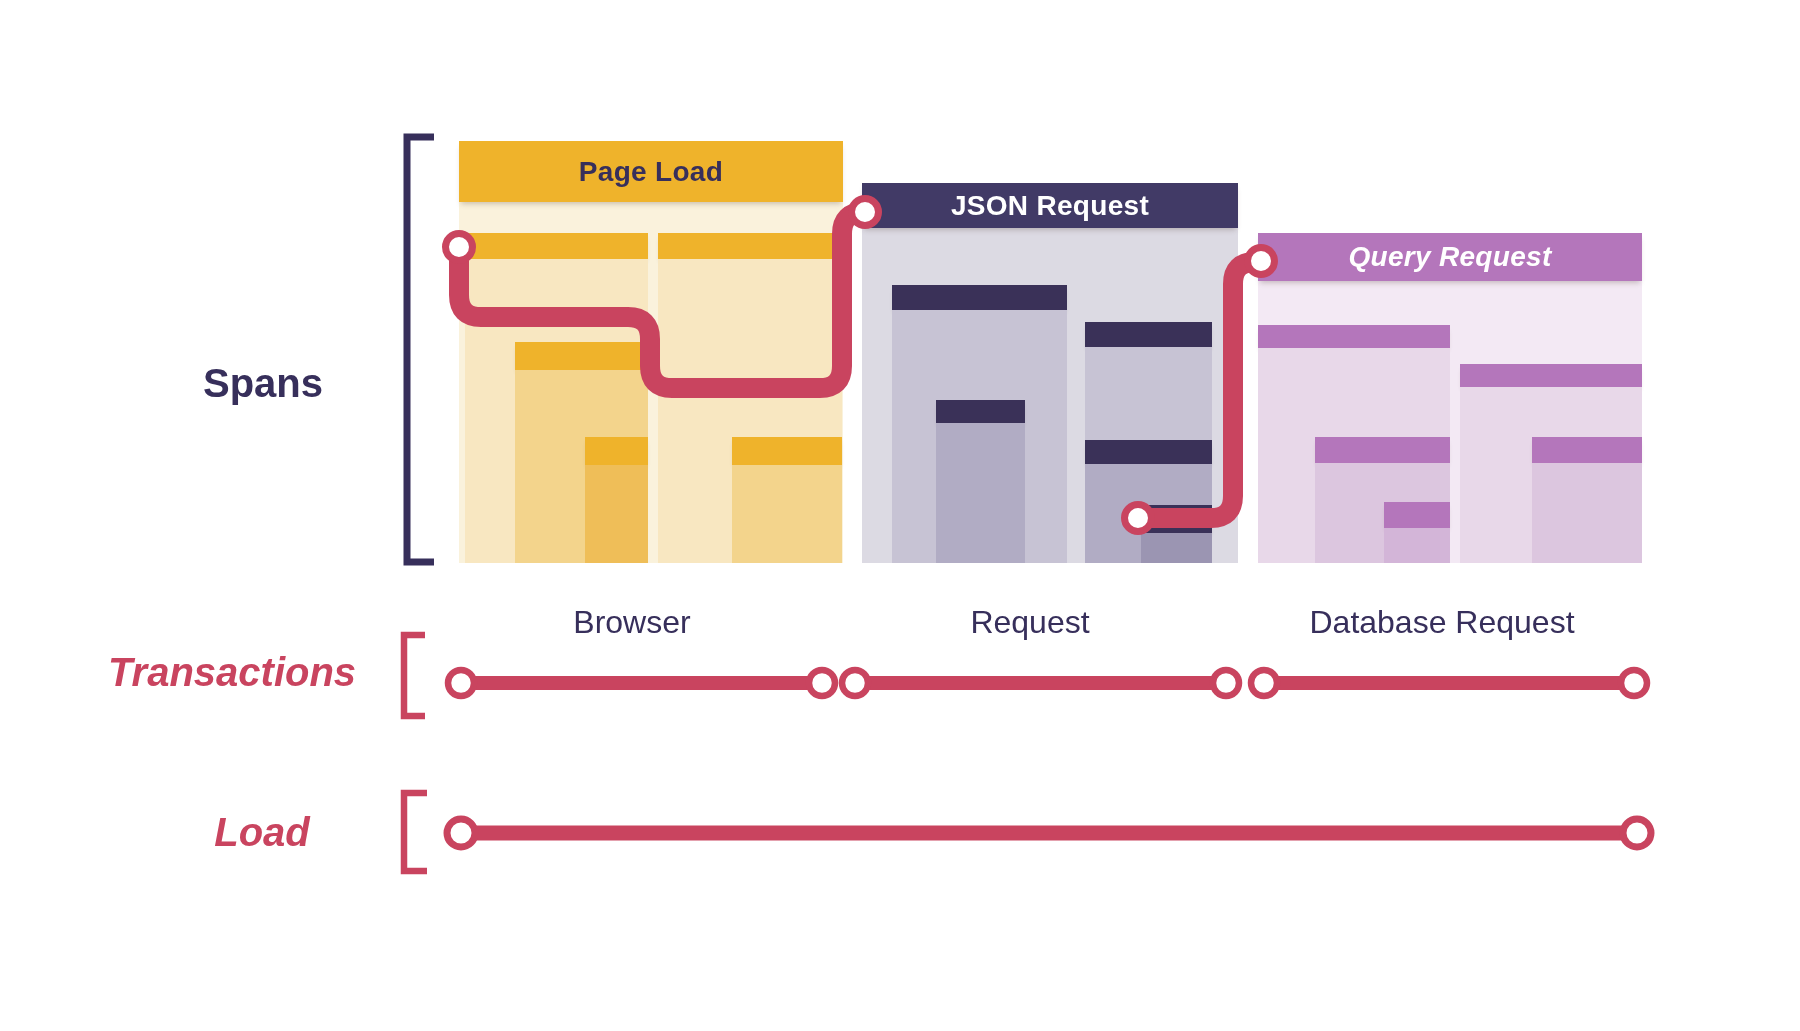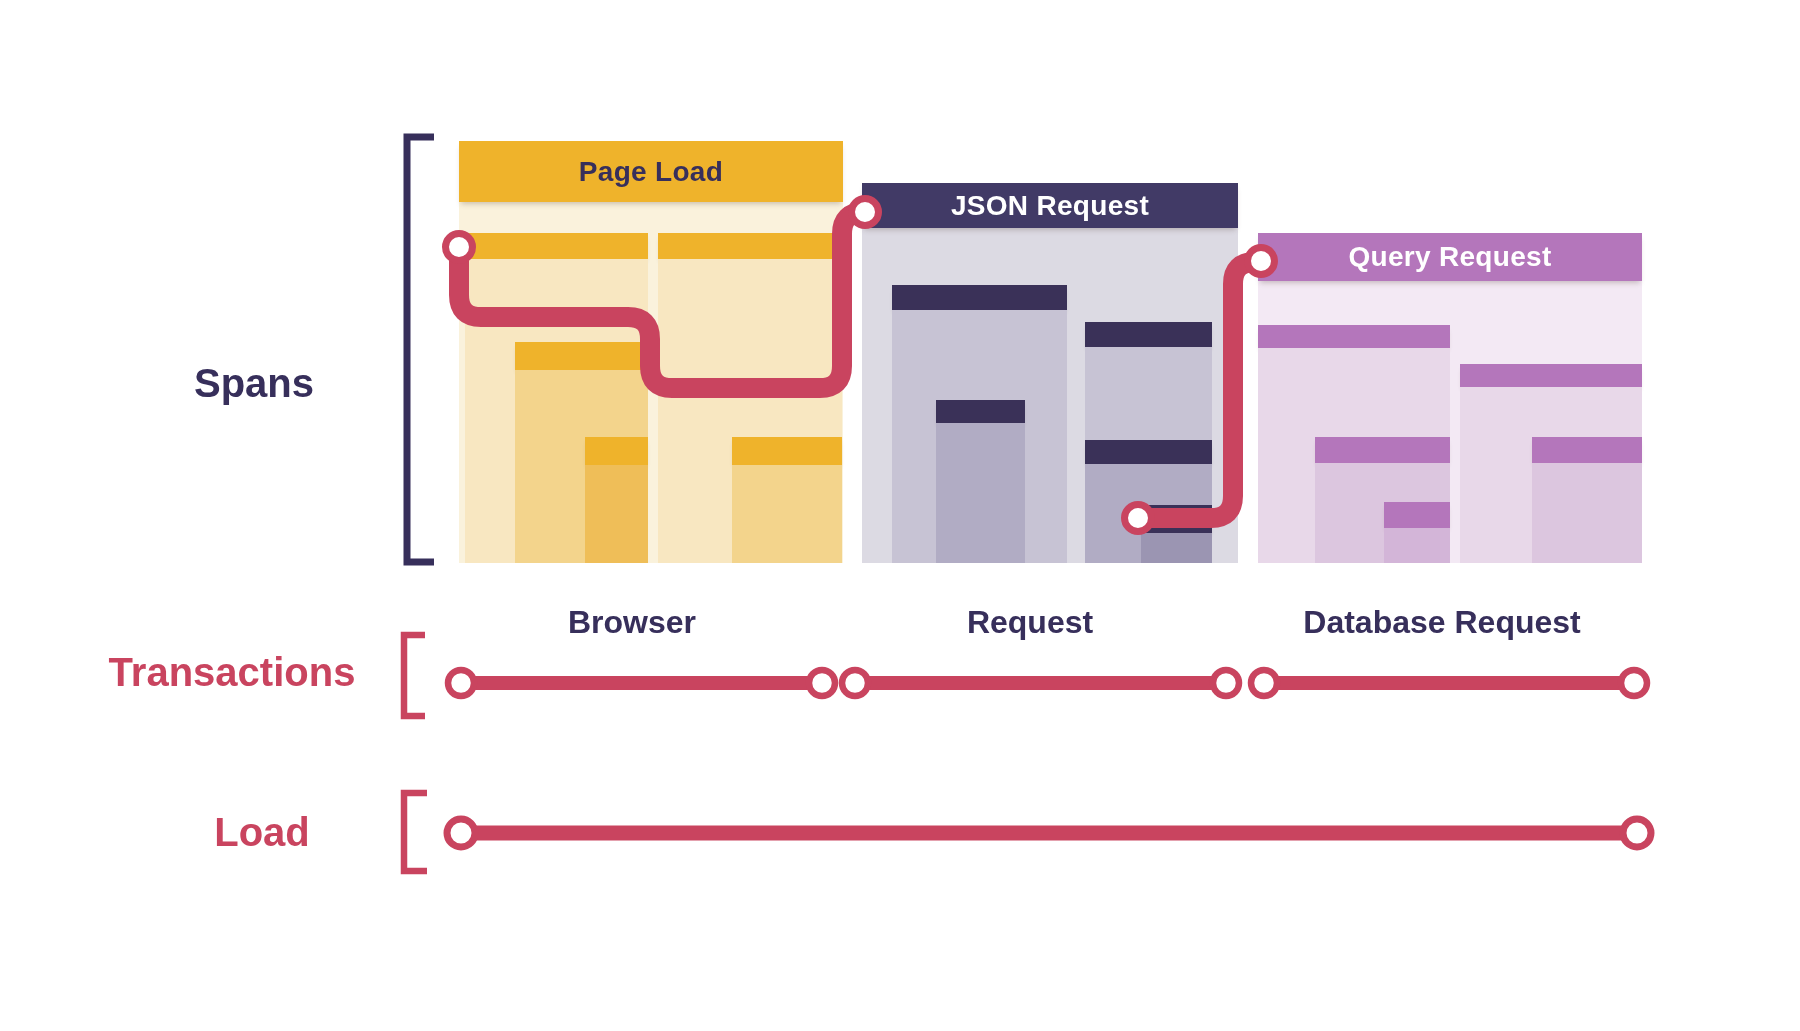--- a/index.html
+++ b/index.html
@@ -12,42 +12,42 @@
   .bar{position:absolute;z-index:2;}
   .bar.hd{box-shadow:0 4px 4px -2px rgba(90,70,60,.25);}
   .c-gold{background:var(--gold);}
   .c-gold-l2{background:var(--gold-l2);}
   .c-gold-l3{background:var(--gold-l3);}
   .c-gold-l4{background:var(--gold-l4);}
   .c-navy{background:var(--navy-bar);}
   .c-gray-l2{background:var(--gray-l2);}
   .c-gray-l3{background:var(--gray-l3);}
   .c-gray-l4{background:var(--gray-l4);}
-  .c-purple{background:var(--purple);}
+  .c-purple{background:var(--purple);font-style:italic;}
   .c-purple-l2{background:var(--purple-l2);}
   .c-purple-l3{background:var(--purple-l3);}
   .c-purple-l4{background:var(--purple-l4);}
   .row-label{position:absolute;transform:translate(-50%,-50%);
        font-weight:bold;font-size:40px;white-space:nowrap;z-index:3;}
   .row-label.navy{color:var(--text-navy);}
-  .row-label.red{color:var(--red);}
+  .row-label.red{color:var(--red);font-style:italic;}
   .col-label{position:absolute;transform:translate(-50%,-50%);
-       font-weight:bold;font-size:32px;color:var(--text-navy);white-space:nowrap;z-index:3;}
+       font-weight:normal;font-size:32px;color:var(--text-navy);white-space:nowrap;z-index:3;}
   .title-navy{color:var(--text-navy);}
   .title-white{color:#ffffff;text-align:right;}
   svg.overlay{position:absolute;left:0;top:0;z-index:5;pointer-events:none;}
   .stroke-red{stroke:var(--red);fill:none;}
   .stroke-navy{stroke:var(--text-navy);fill:none;}
   .conn{stroke:var(--red);fill:none;stroke-width:20px;}
   .dot{fill:#ffffff;stroke:var(--red);}
 </style>
 </head>
 <body>
 
-<div class="row-label navy" style="left:254px;top:383px">Spans</div>
+<div class="row-label navy" style="left:263px;top:383px">Spans</div>
 <div class="row-label red" style="left:232px;top:672px">Transactions</div>
 <div class="row-label red" style="left:262px;top:832px">Load</div>
 
 <div class="panel-header c-gold title-navy" style="left:459px;top:141px;width:384px;height:61px">
   <span>Page Load</span>
 </div>
 <div class="panel-body" style="left:459px;top:188px;width:384px;height:375px;background:var(--cream-bg)"></div>
 <div class="bar hd c-gold" style="left:465px;top:233px;width:183px;height:26px"></div>
 <div class="bar c-gold-l2" style="left:465px;top:259px;width:183px;height:304px"></div>
 <div class="bar hd c-gold" style="left:658px;top:233px;width:184px;height:26px"></div>

